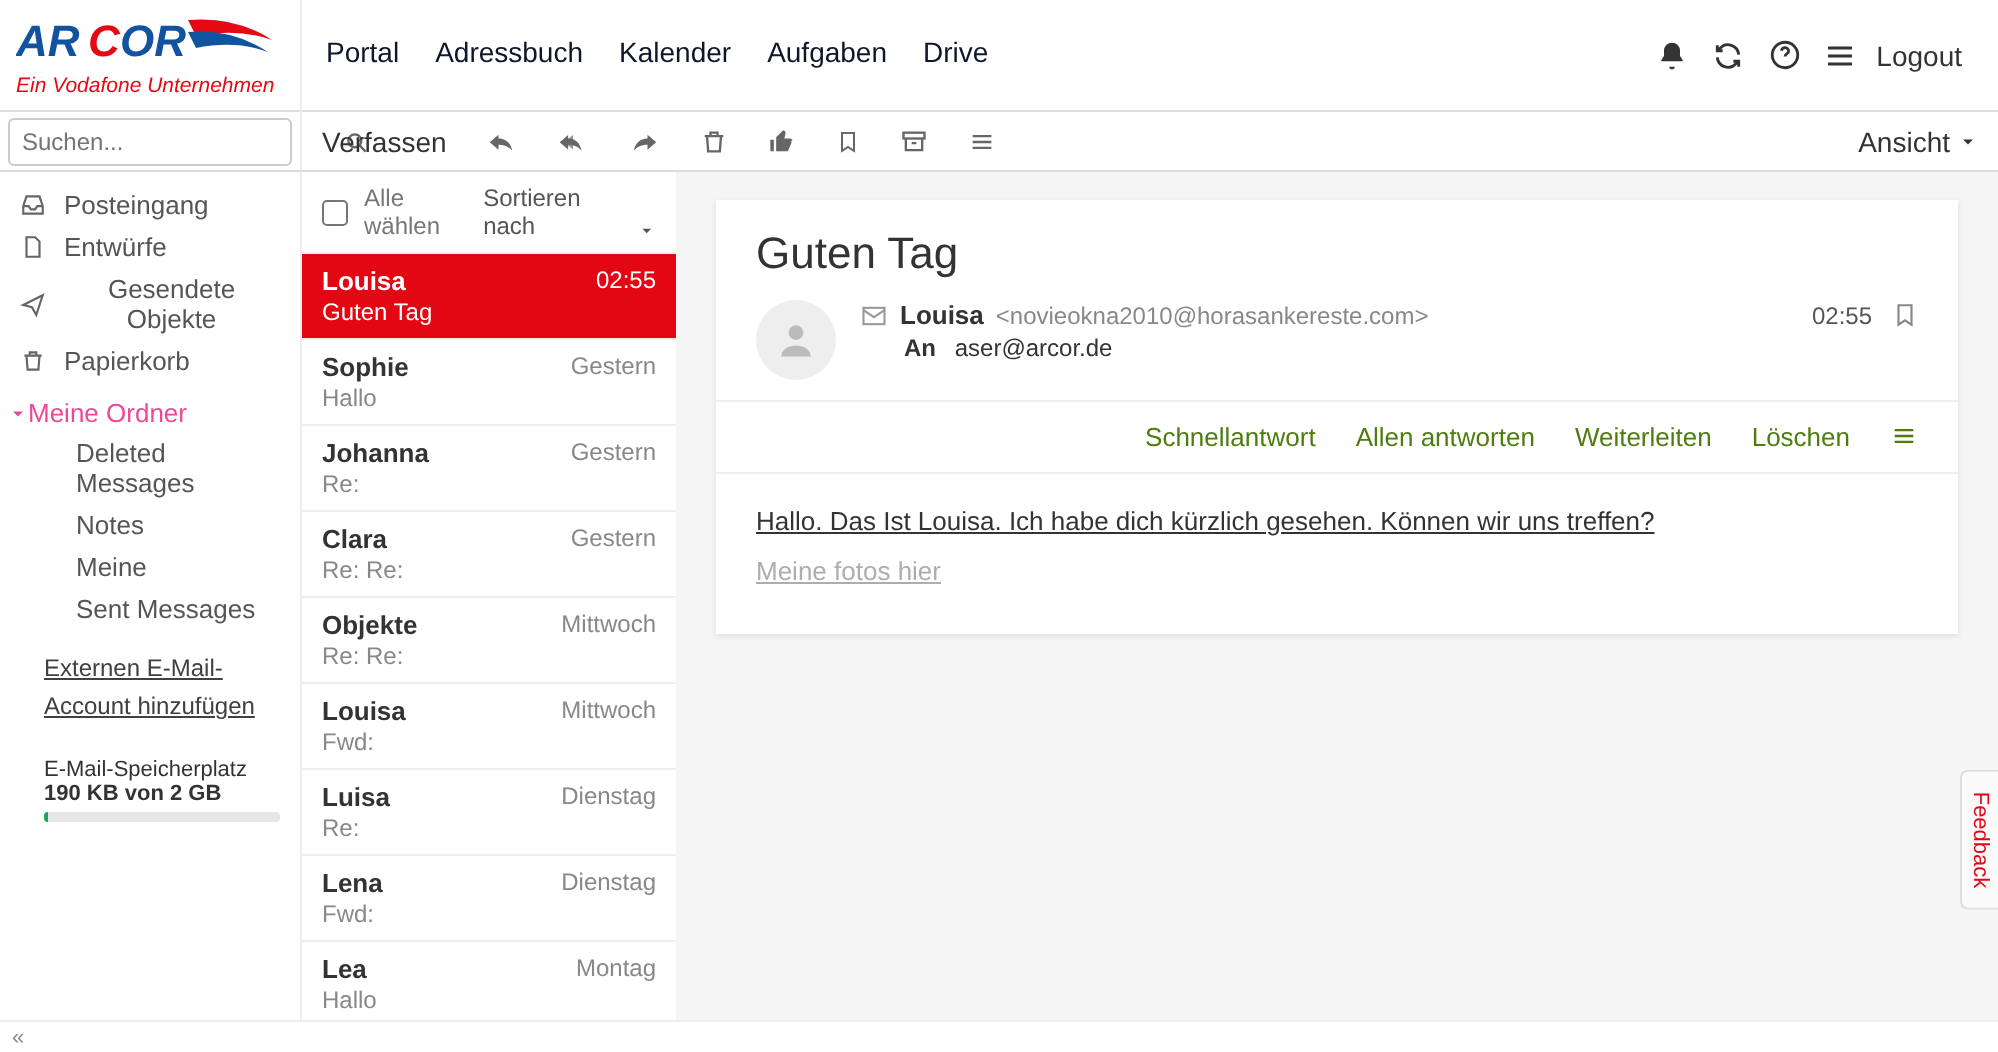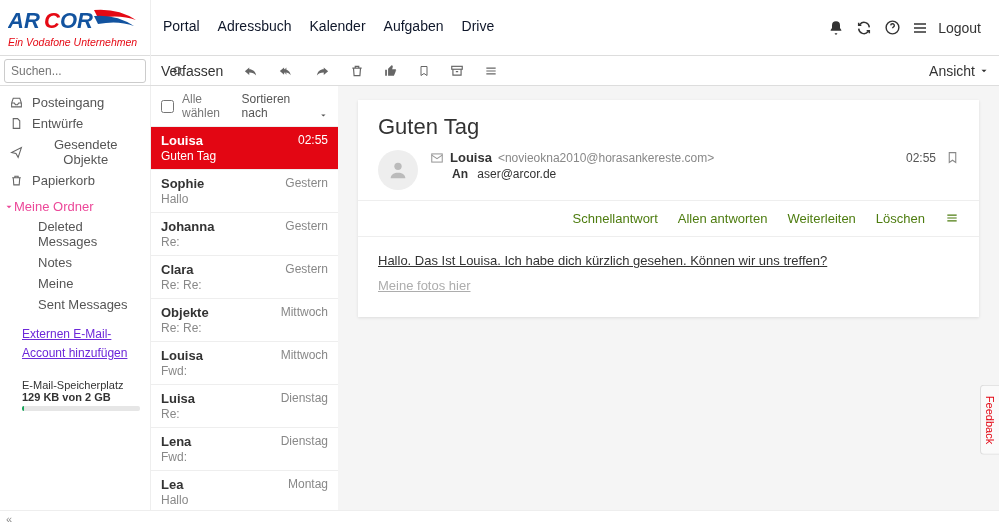--- a/index.html
+++ b/index.html
@@ -1,17 +1,17 @@
 <!DOCTYPE html>
 <html><head>
 <meta charset="utf-8">
 <style>
 * { box-sizing: border-box; margin: 0; padding: 0; }
 body { font-family: -apple-system, BlinkMacSystemFont, "Segoe UI", Arial, sans-serif; font-size: 13px; color: #333; width: 999px; height: 526px; overflow: hidden; position: relative; }
-a { text-decoration: underline; color: #6d28d9; cursor: pointer; }
+a { text-decoration: underline; color: #404040; cursor: pointer; }
 
 
 .topbar { height: 56px; display: flex; align-items: center; border-bottom: 1px solid #ddd; }
 .logo-area { width: 150px; padding: 6px 8px; }
 .logo-area svg .arcor-blue { fill: #12539f; }
 .logo-area svg .arcor-red { fill: #e50914; }
 .topnav { display: flex; align-items: stretch; height: 56px; padding-left: 10px; gap: 14px; border-left: 1px solid #eee; }
 .topnav-item { display: flex; align-items: center; font-size: 14px; color: #0f172a; cursor: pointer; border-bottom: 3px solid transparent; padding: 0 2px; }
 .topnav-item.active { color: #e30613; border-bottom-color: #e30613; font-weight: 600; }
 .top-right { margin-left: auto; display: flex; align-items: center; gap: 8px; padding-right: 18px; }
@@ -238,21 +238,21 @@
     </div>
     <div class="subfolder">Deleted Messages</div>
     <div class="subfolder">Notes</div>
     <div class="subfolder">Meine</div>
     <div class="subfolder">Sent Messages</div>
 
     <div class="account-link"><a>Externen E-Mail-Account hinzufügen</a></div>
 
     <div class="storage">
       <div>E-Mail-Speicherplatz</div>
-      <div style="font-weight:bold">129 KB von 2 GB</div>
+      <div style="font-weight:bold">190 KB von 2 GB</div>
       <div class="storage-bar">
           <div class="fill"></div>
         </div>
     </div>
   </div>
 
   <div class="listcol">
     <div class="listhead">
       <input type="checkbox" class="chk" style="">
       <span class="selectall">Alle wählen</span>

